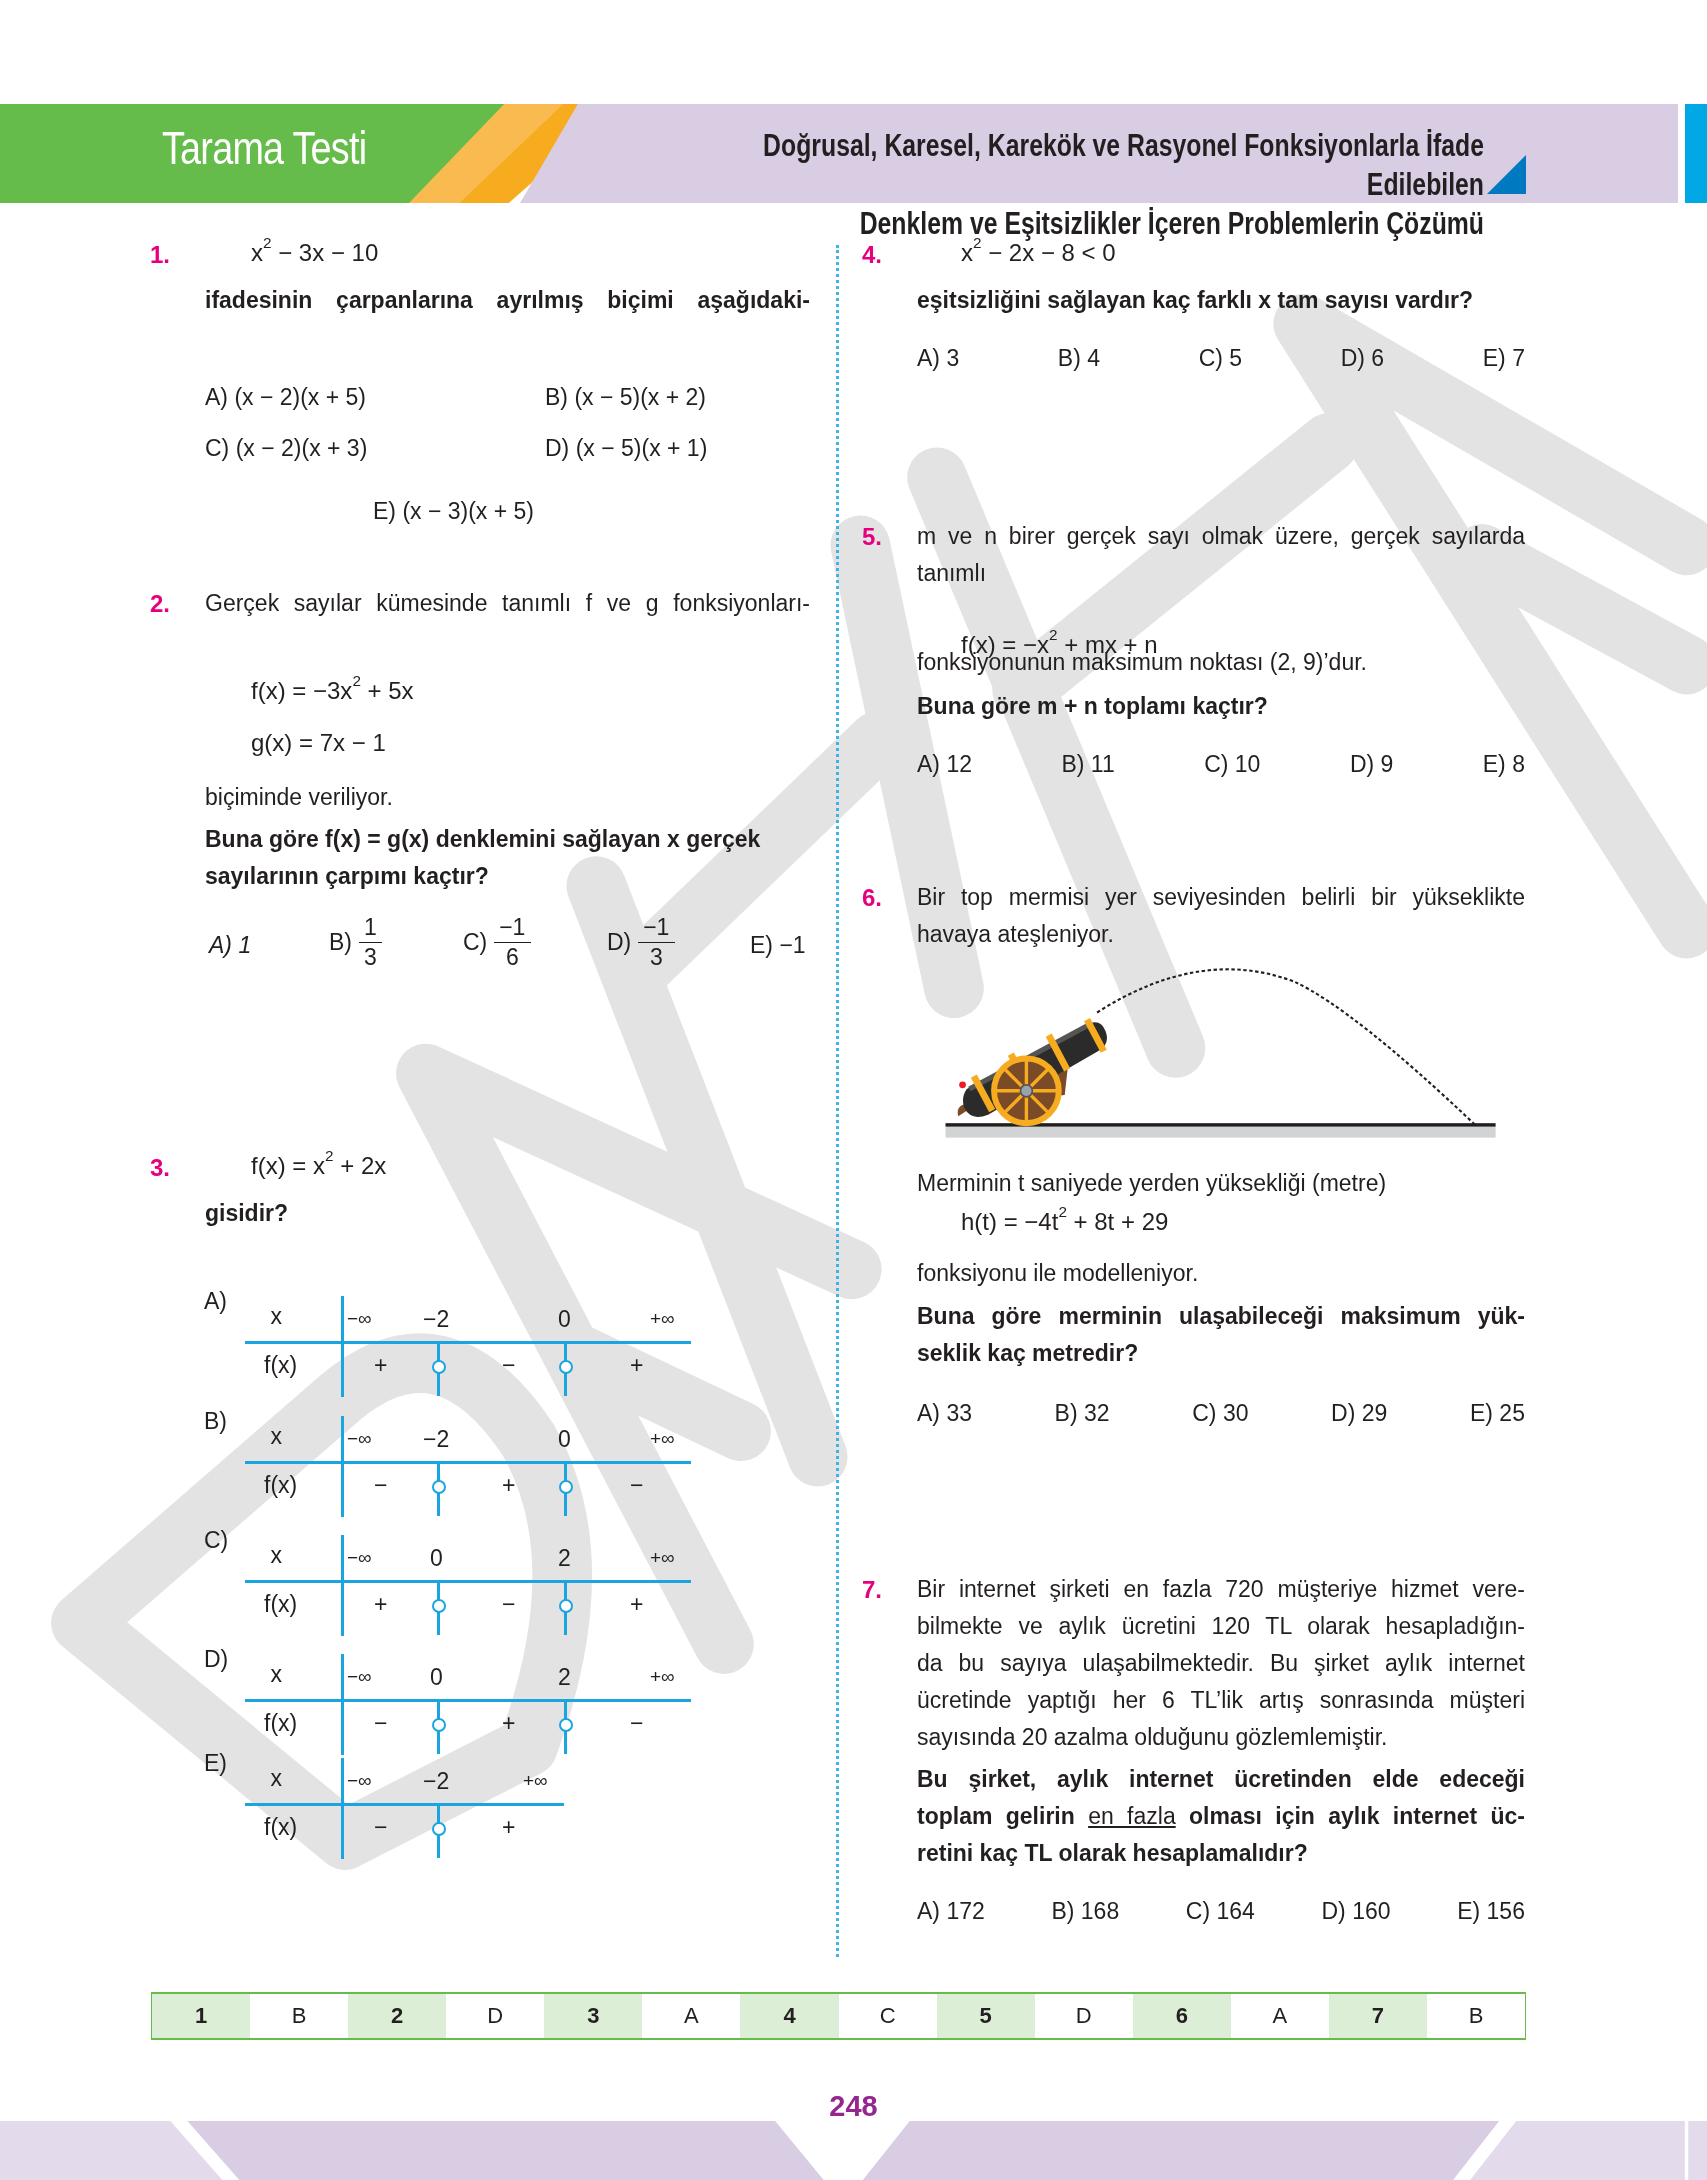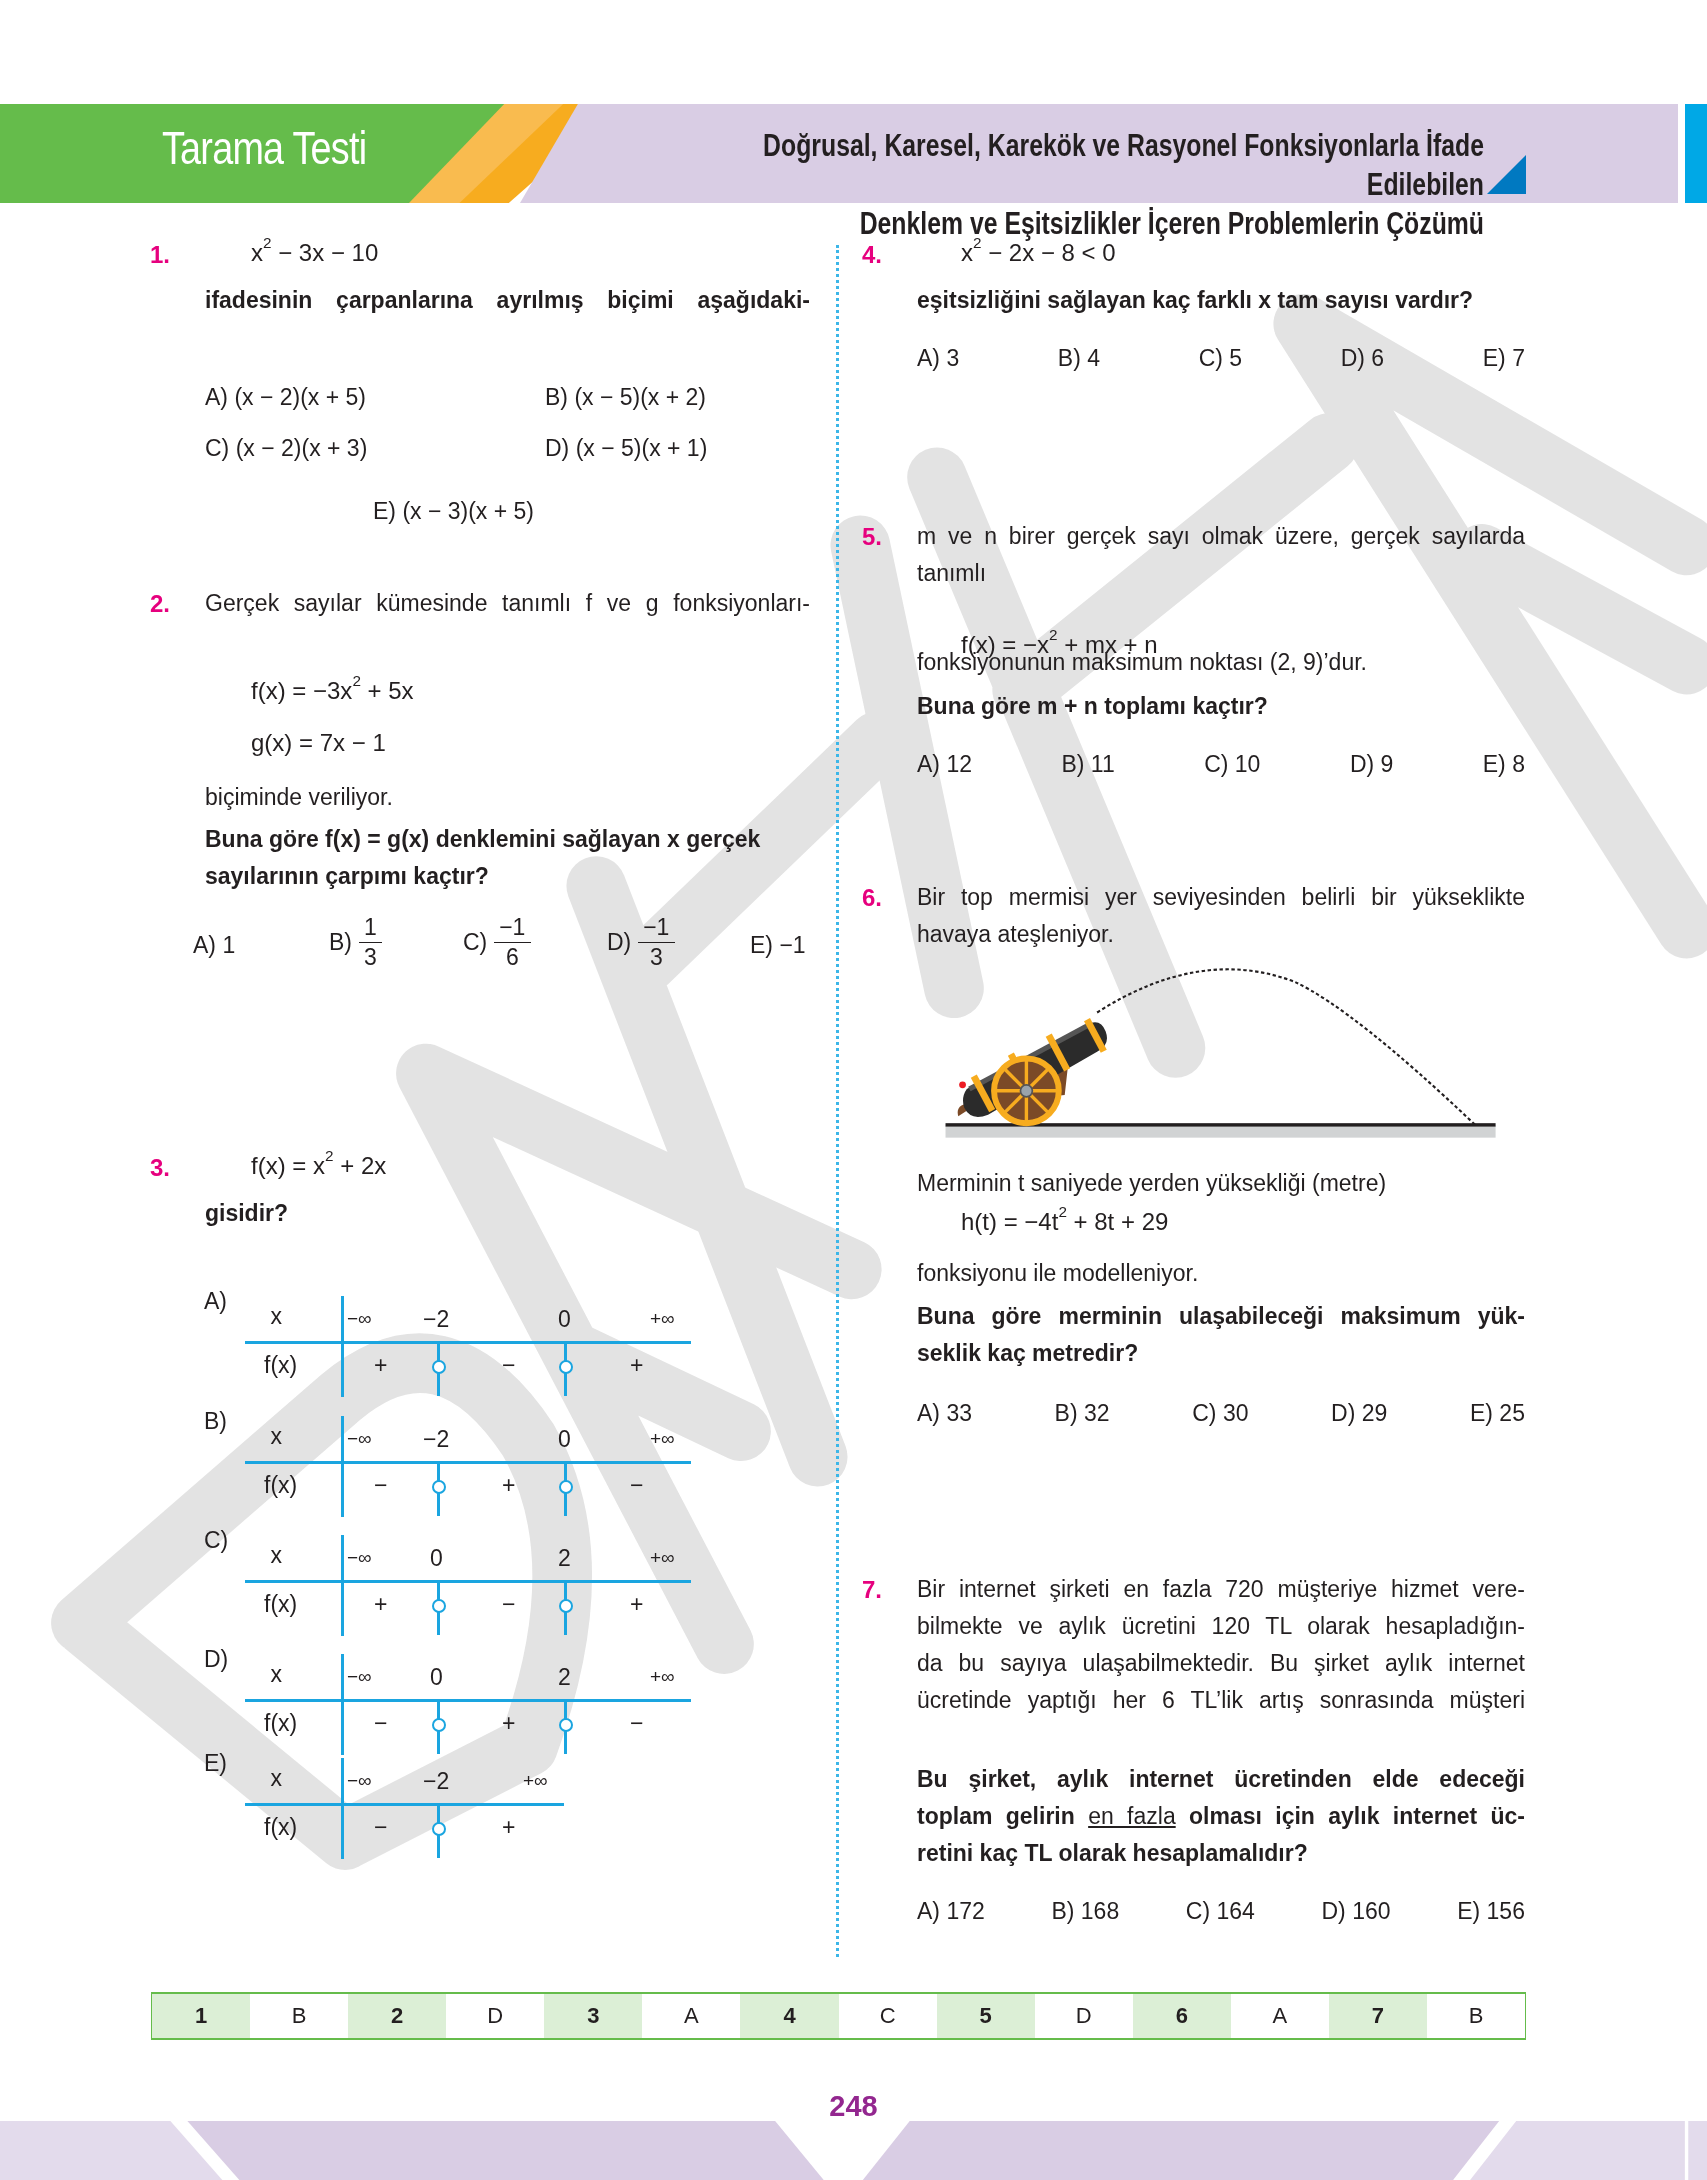--- a/index.html
+++ b/index.html
@@ -108,21 +108,21 @@
   </div>
   <div class="abs eq" style="left:101px; top:89px;">
     <span>f(x) = −3x</span><sup>2</sup><span> + 5x</span>
   </div>
   <div class="abs eq" style="left:101px; top:141px;">g(x) = 7x − 1</div>
   <div class="abs txt" style="left:55px; top:191px;">biçiminde veriliyor.</div>
   <div class="abs txt bold" style="left:55px; top:233px; width:605px;">
     <div>Buna göre f(x) = g(x) denklemini sağlayan x gerçek</div>
     <div>sayılarının çarpımı kaçtır?</div>
   </div>
-  <div class="abs opt" style="left:43px; top:344px;">
+  <div class="abs opt" style="left:59px; top:344px;font-style:italic;">
     <span>A)</span> <span>1</span>
   </div>
   <div class="abs opt" style="left:179px; top:325px; display:flex; align-items:center;">
     <span>B)</span>
     <span class="frac">
         <span class="n">1</span>
         <span class="d">3</span>
       </span>
   </div>
   <div class="abs opt" style="left:313px; top:325px; display:flex; align-items:center;">
@@ -329,20 +329,21 @@
   </div>
 </div>
 
 <div class="abs" style="left:862px; top:1574px; width:673px;">
   <span class="abs qnum" style="left:0; top:1.7px;">7.</span>
   <div class="abs txt" style="left:55px; top:-3.4px; width:608px;">
     <div style="text-align:justify; text-align-last:justify;">Bir internet şirketi en fazla 720 müşteriye hizmet vere-</div>
     <div style="text-align:justify; text-align-last:justify;">bilmekte ve aylık ücretini 120 TL olarak hesapladığın-</div>
     <div style="text-align:justify; text-align-last:justify;">da bu sayıya ulaşabilmektedir. Bu şirket aylık internet</div>
     <div style="text-align:justify; text-align-last:justify;">ücretinde yaptığı her 6 TL’lik artış sonrasında müşteri</div>
+    <div>sayısında 20 azalma olduğunu gözlemlemiştir.</div>
   </div>
   <div class="abs txt bold" style="left:55px; top:187px; width:608px;">
     <div style="text-align:justify; text-align-last:justify;">Bu şirket, aylık internet ücretinden elde edeceği</div>
     <div style="text-align:justify; text-align-last:justify;">
       <span>toplam gelirin </span><span style="text-decoration:underline; font-weight:normal;">en fazla</span><span> olması için aylık internet üc-</span>
     </div>
     <div>retini kaç TL olarak hesaplamalıdır?</div>
   </div>
   <div class="abs opt" style="left:55px; top:324px; width:608px; display:flex; justify-content:space-between;">
     <span>A) 172</span>

